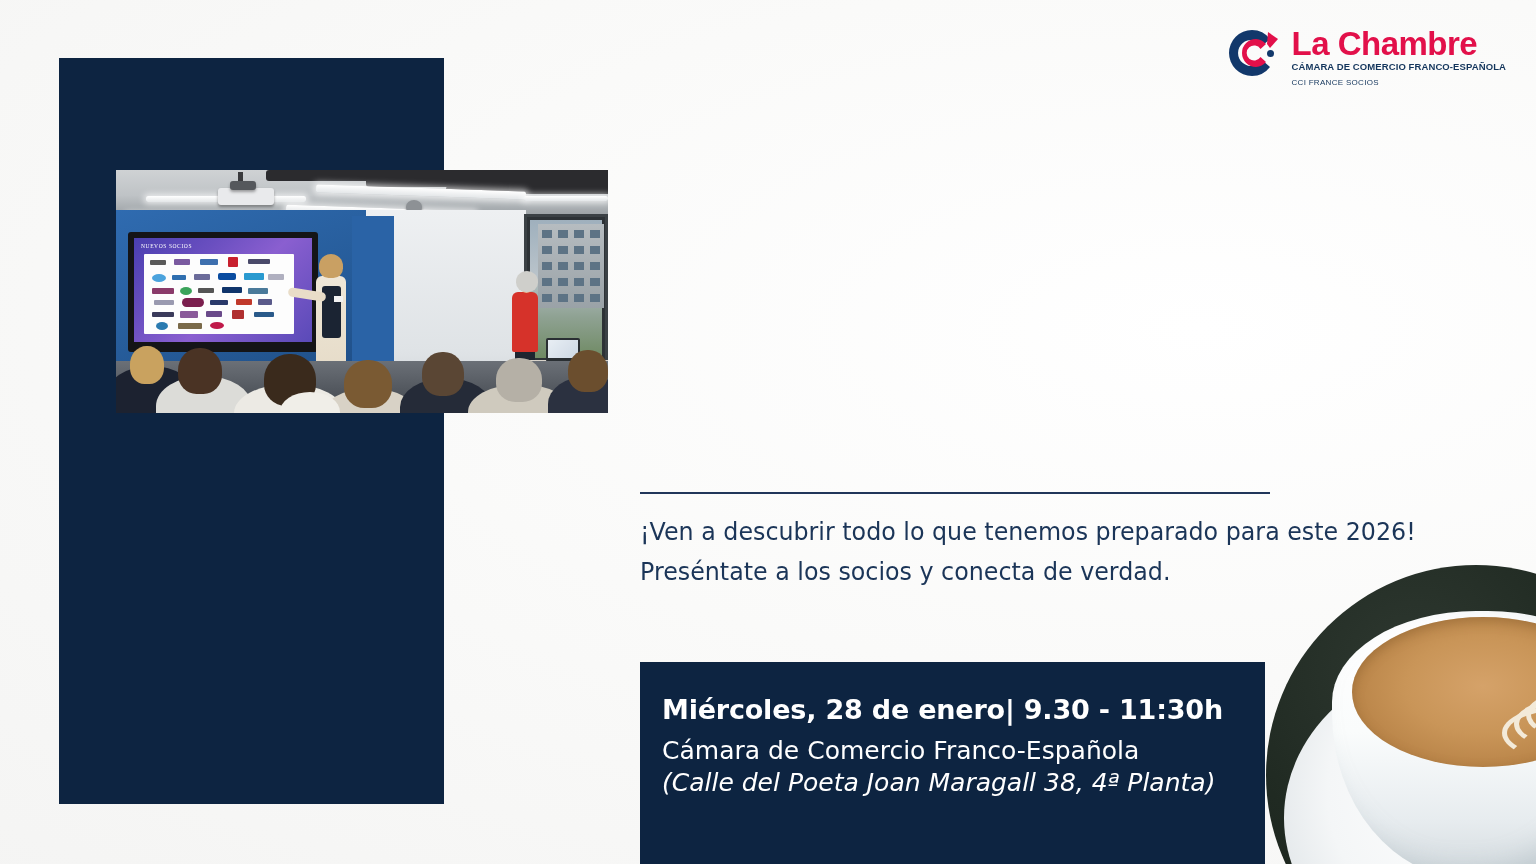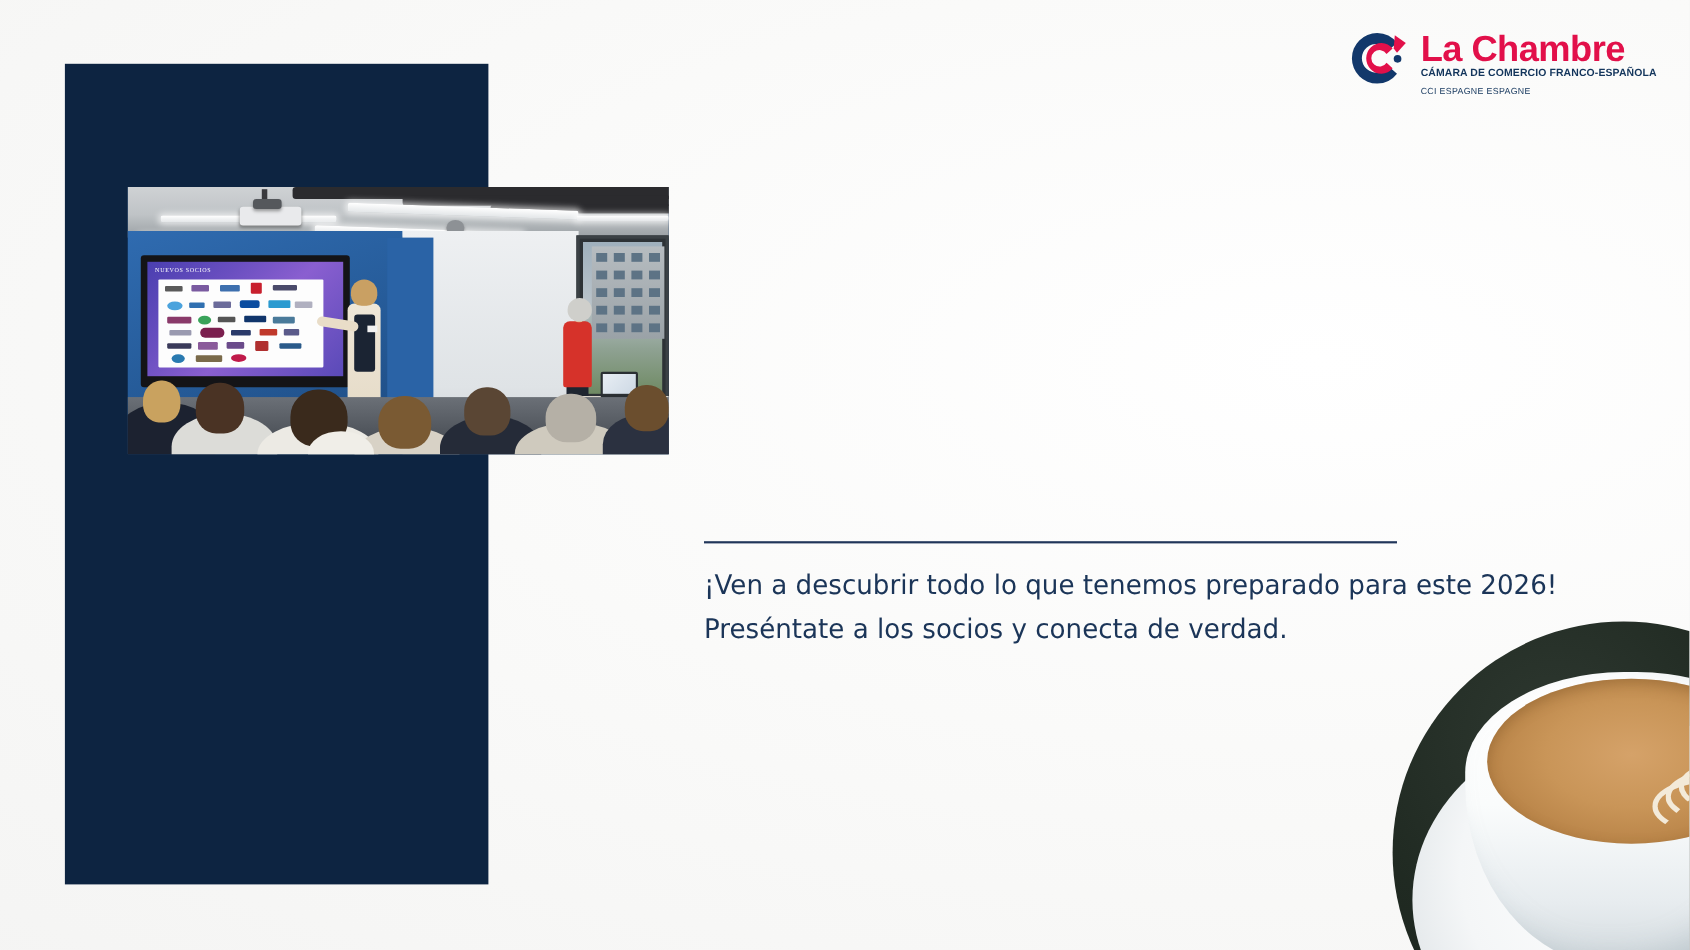--- a/index.html
+++ b/index.html
@@ -318,32 +318,37 @@
       <svg viewBox="0 0 56 54" width="56" height="54" aria-hidden="true">
         <path d="M26 4 A23 23 0 1 0 26 50 A23 23 0 0 0 44 41 L36 34 A13 13 0 1 1 36 20 L44 13 A23 23 0 0 0 26 4 Z" fill="#12386b"></path>
         <path d="M30 13 A14 14 0 1 0 30 41 A14 14 0 0 0 40 36 L34.5 31 A7.5 7.5 0 1 1 34.5 23 L40 18 A14 14 0 0 0 30 13 Z" fill="#e2104a"></path>
         <path d="M42 6 L52 13 L44 22 L41 18 Z" fill="#e2104a"></path>
         <circle cx="44.5" cy="27.5" r="3.5" fill="#12386b"></circle>
       </svg>
     </div>
     <div class="logo-text">
       <div class="logo-word">La Chambre</div>
       <div class="logo-sub1">CÁMARA DE COMERCIO FRANCO-ESPAÑOLA</div>
-      <div class="logo-sub2">CCI ESPAGNE ESPAGNE</div>
+      <div class="logo-sub2">CCI FRANCE SOCIOS</div>
     </div>
   </div>
 
 
   <div class="divider"></div>
 
   <div class="lead">
     <p>¡Ven a descubrir todo lo que tenemos preparado para este 2026!</p>
     <p>Preséntate a los socios y conecta de verdad.</p>
   </div>
 
+  <div class="info-box">
+    <div class="info-line1">Miércoles, 28 de enero| 9.30 - 11:30h</div>
+    <div class="info-line2">Cámara de Comercio Franco-Española</div>
+    <div class="info-line3">(Calle del Poeta Joan Maragall 38, 4ª Planta)</div>
+  </div>
 
   <div class="coffee">
     <div class="saucer"></div>
 
     <div class="cup"></div>
     <div class="crema">
 
       <div class="art" style="left:150px;top:88px;width:116px;height:46px;border-radius:50%;background:transparent;border:5px solid #f3ead9;border-bottom-color:transparent;"></div>
       <div class="art" style="left:162px;top:82px;width:92px;height:40px;border-radius:50%;background:transparent;border:5px solid #f3ead9;border-bottom-color:transparent;"></div>
       <div class="art" style="left:174px;top:76px;width:68px;height:34px;border-radius:50%;background:transparent;border:5px solid #f3ead9;border-bottom-color:transparent;"></div>

